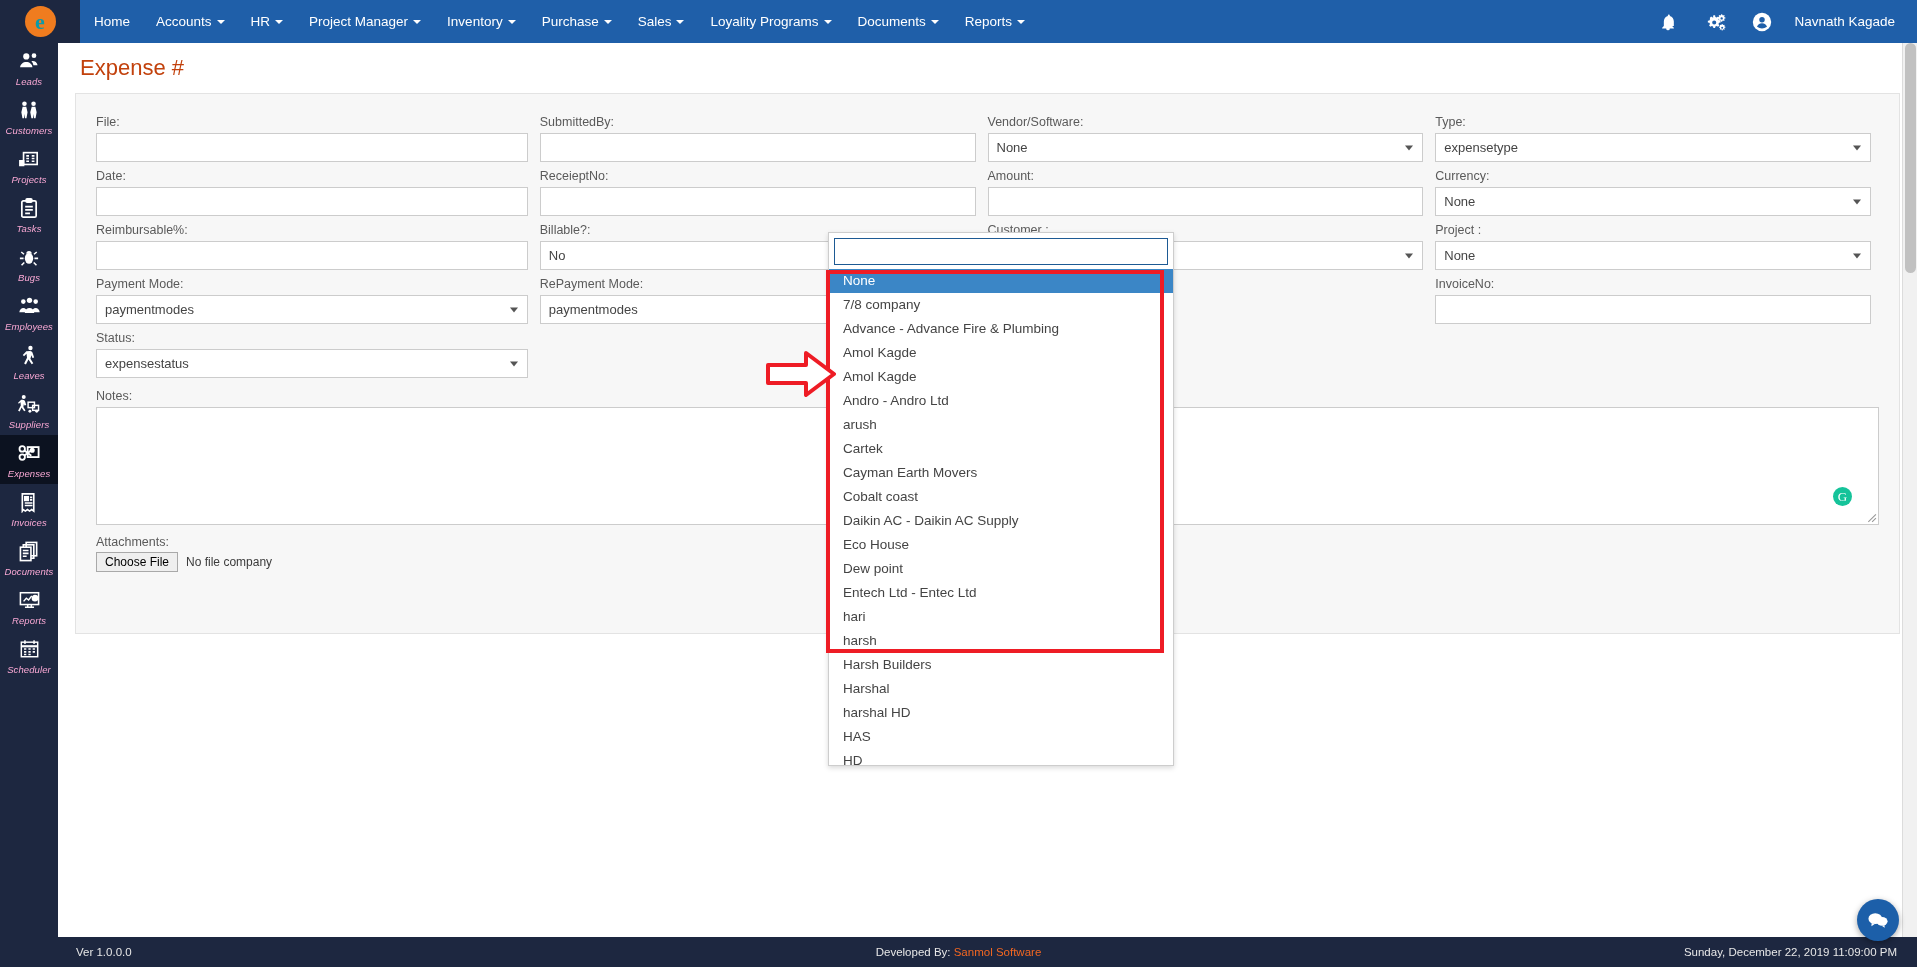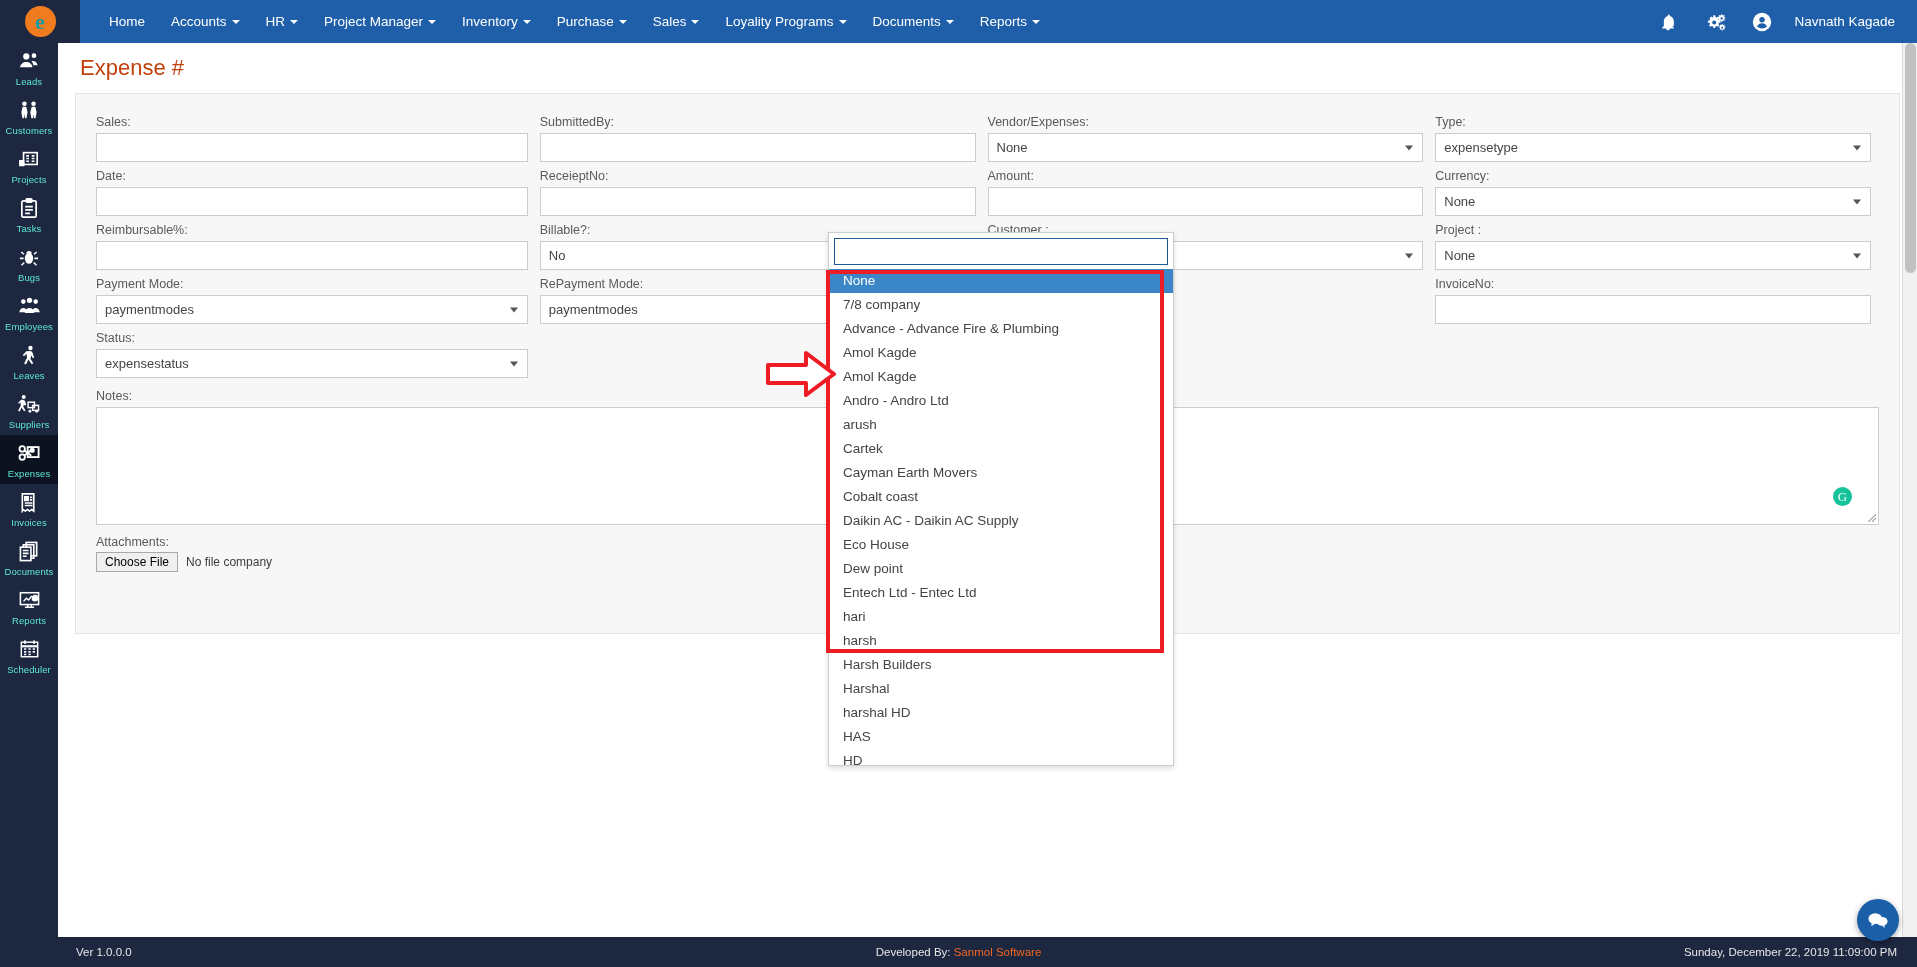--- a/index.html
+++ b/index.html
@@ -24,21 +24,21 @@
     flex: 0 0 80px;
   }
   .logo-circle {
     width: 31px; height: 31px; border-radius: 50%;
     background: #f07c1f;
     display: flex; align-items: center; justify-content: center;
     font-size: 22px; font-weight: bold; color: #0e9aa7;
     font-family: "Liberation Serif", serif;
     line-height: 1;
   }
-  .nav-items { display: flex; align-items: center; height: 43px; padding-left: 16px; }
+  .nav-items { display: flex; align-items: center; height: 43px; padding-left: 1px; }
   .nav-item {
     color: #ffffff; font-size: 13.5px; padding: 0 13px; height: 43px;
     display: flex; align-items: center; cursor: pointer; white-space: nowrap;
   }
   .caret {
     display: inline-block; width: 0; height: 0; margin-left: 5px;
     border-left: 4px solid transparent; border-right: 4px solid transparent;
     border-top: 4px solid #ffffff;
   }
   .nav-right {
@@ -48,21 +48,22 @@
   .user-box { display: flex; align-items: center; color: #fff; font-size: 13.5px; cursor: pointer; gap: 14px; }
   .user-box svg { margin-right: 8px; }
 
   
   .sidebar {
     position: absolute; top: 43px; left: 0; width: 58px; height: 924px;
     background: #1d2740; overflow: hidden;
   }
   .side-item {
     width: 58px; padding: 8px 0 5px 0; text-align: center; cursor: pointer;
-    color: #5eead4;
+    color: #f9a8d4;
+    font-style: italic;
   }
   .side-item.active { background: #0c1220; }
   .side-icon { display: block; height: 23px; line-height: 23px; font-size: 17px; }
   .side-label { display: block; font-size: 9.5px; margin-top: 2px; letter-spacing: .1px; }
 
   
   .content {
     position: absolute; top: 43px; left: 58px; width: 1859px; height: 894px;
     background: #ffffff;
   }
@@ -374,29 +375,29 @@
   </div>
 
 <div class="content">
 
   <div class="page-title">Expense #</div>
 
   <div class="panel">
 
     <div class="row">
       <div class="col">
-        <label class="fld-label">Sales:</label>
+        <label class="fld-label">File:</label>
         <input class="fld-input" value="" style="">
       </div>
       <div class="col">
         <label class="fld-label">SubmittedBy:</label>
         <input class="fld-input" value="" style="">
       </div>
       <div class="col">
-        <label class="fld-label">Vendor/Expenses:</label>
+        <label class="fld-label">Vendor/Software:</label>
         <div class="fld-select">
           <span>None</span>
           <span class="sel-caret"></span>
         </div>
       </div>
       <div class="col">
         <label class="fld-label">Type:</label>
         <div class="fld-select">
           <span>expensetype</span>
           <span class="sel-caret"></span>

